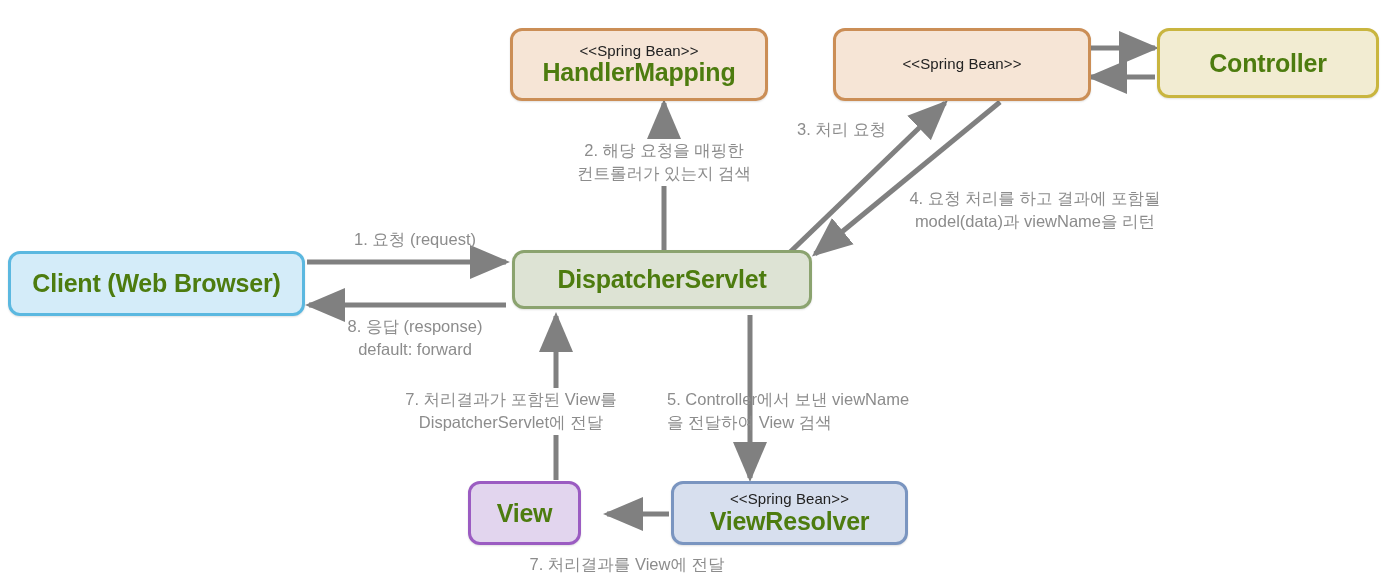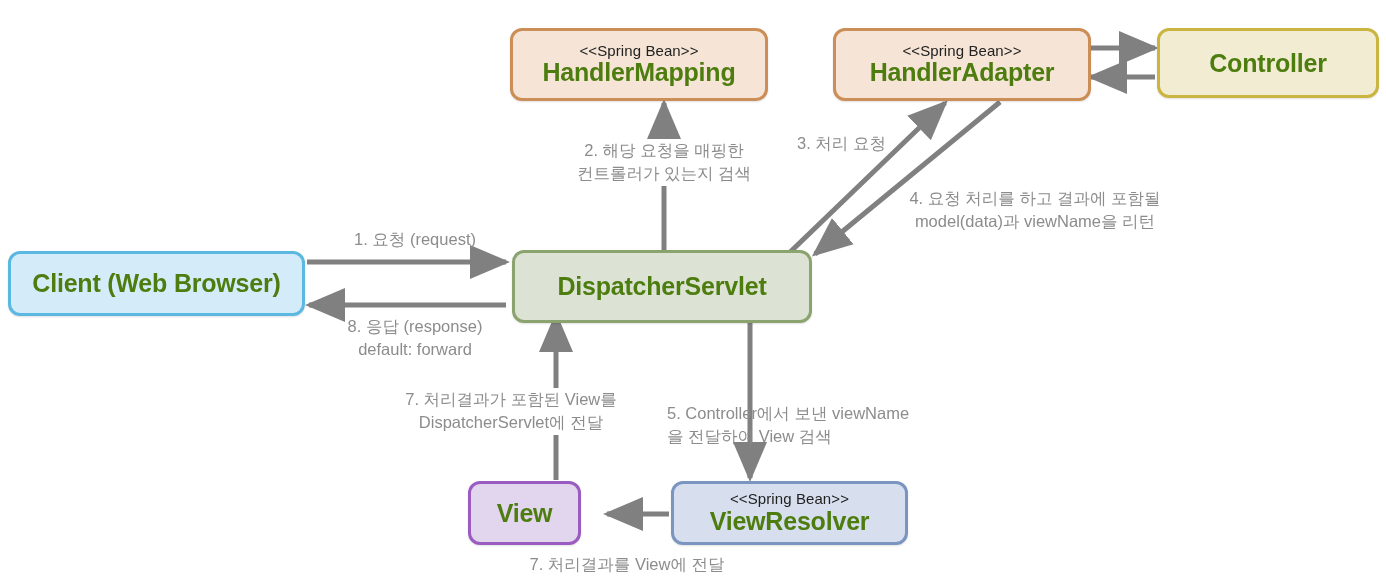--- a/index.html
+++ b/index.html
@@ -44,21 +44,21 @@
 
   .label{
     position:absolute;
     color:#8c8c8c;
     font-size:16.5px;
     line-height:1.42;
     white-space:pre;
     z-index:4;
   }
   .label.center{text-align:center;}
-  .label.left{text-align:left;margin-top:14px;}
+  .label.left{text-align:left;}
 </style>
 </head>
 <body>
 
 <div id="diagram">
 
   <svg class="arrows" viewBox="0 0 1386 586">
     <defs>
       <marker id="ah" markerWidth="10" markerHeight="10" refX="7.2" refY="4" orient="auto" markerUnits="strokeWidth">
         <path d="M0,0.6 L8,4 L0,7.4 z" fill="#808080"></path>
@@ -88,34 +88,33 @@
 
   <div class="node" style="left:510px;top:28px;width:258px;height:73px;
               border-color:#cb8e56;background:#f6e5d6;">
     <div class="stereo">&lt;&lt;Spring Bean&gt;&gt;</div>
     <div class="nodetitle">HandlerMapping</div>
   </div>
 
   <div class="node" style="left:833px;top:28px;width:258px;height:73px;
               border-color:#cb8e56;background:#f6e5d6;">
     <div class="stereo">&lt;&lt;Spring Bean&gt;&gt;</div>
-    <div class="nodetitle">HandlerAdapter</div>
   </div>
 
   <div class="node" style="left:1157px;top:28px;width:222px;height:70px;
               border-color:#c9b53f;background:#f2ecd2;">
     <div class="nodetitle plain">Controller</div>
   </div>
 
   <div class="node" style="left:8px;top:251px;width:297px;height:65px;
               border-color:#5bb8e0;background:#d4ecf9;">
     <div class="nodetitle plain">Client (Web Browser)</div>
   </div>
 
-  <div class="node" style="left:512px;top:250px;width:300px;height:73px;
+  <div class="node" style="left:512px;top:250px;width:300px;height:59px;
               border-color:#8ba36f;background:#dde3d4;">
     <div class="nodetitle plain">DispatcherServlet</div>
   </div>
 
   <div class="node" style="left:468px;top:481px;width:113px;height:64px;
               border-color:#9b5cc2;background:#e2d5ee;">
     <div class="nodetitle plain">View</div>
   </div>
 
   <div class="node" style="left:671px;top:481px;width:237px;height:64px;

